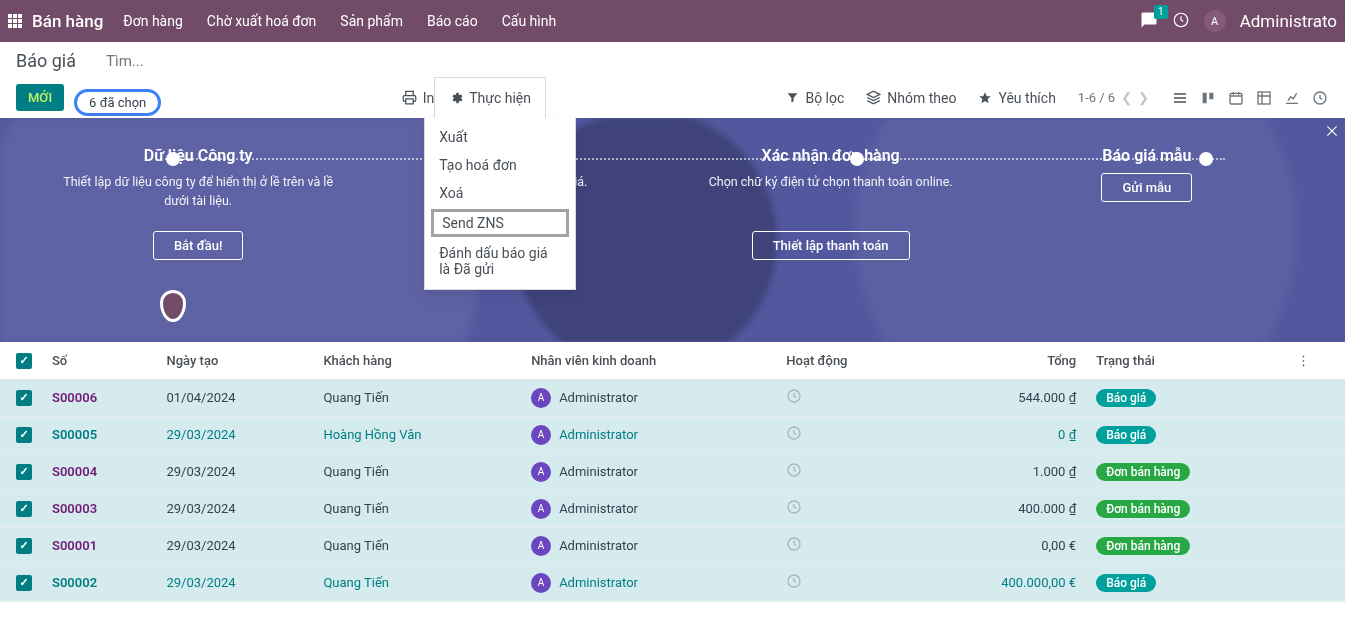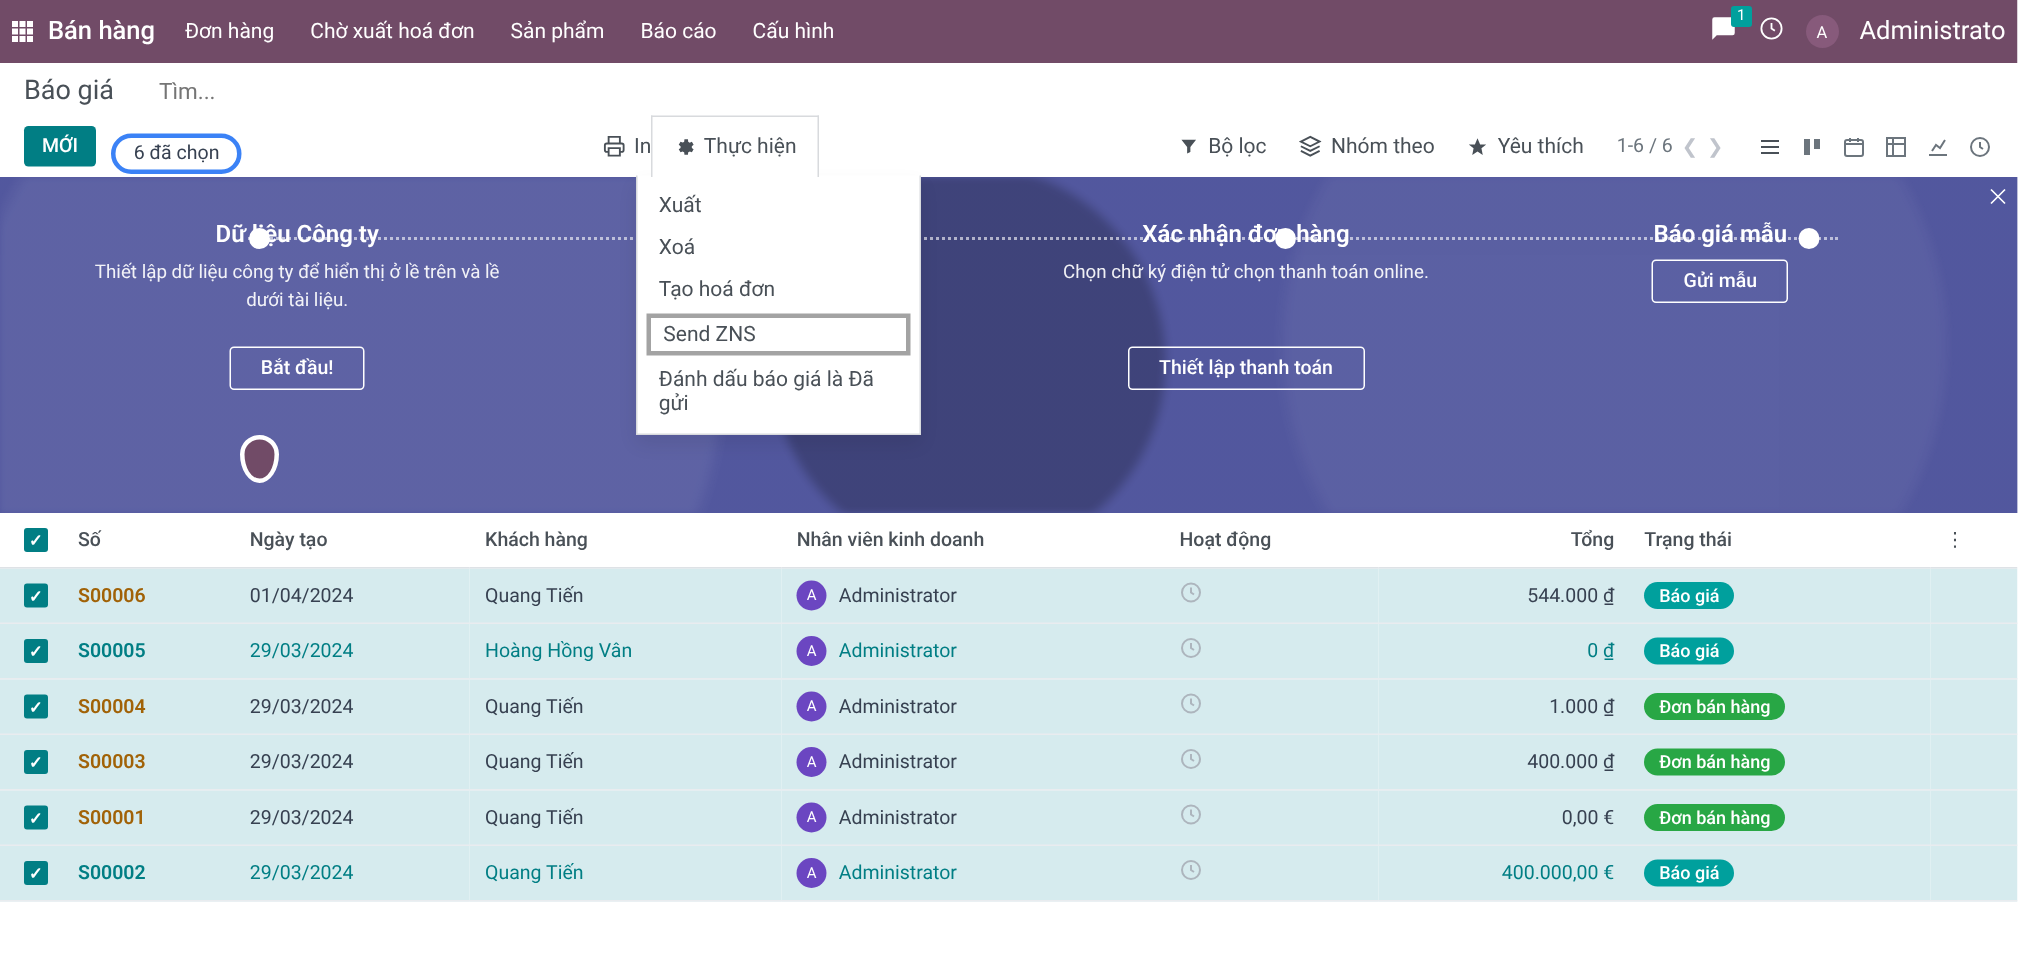--- a/index.html
+++ b/index.html
@@ -20,33 +20,33 @@
   .avatar-sm { width: 22px; height: 22px; border-radius: 50%; background: #875A7B; display: flex; align-items: center; justify-content: center; font-size: 11px; color:#fff; }
   .user-name { font-size: 17px; }
 
   
   .cp { padding: 8px 16px 0 16px; }
   .cp-top { display: flex; align-items: center; }
   .cp-title { font-size: 18px; color: #495057; }
   .cp-search { flex: 1; margin-left: 30px; }
   .cp-search input { width: 100%; border: none; outline: none; font-size: 15px; color: #6c757d; }
   .cp-bottom { display: flex; align-items: center; margin-top: 6px; }
-  .btn-new { background: #017e84; color: #ffffff; border: none; padding: 6px 12px; font-size: 13px; border-radius: 3px; font-weight:500; cursor: pointer; }
+  .btn-new { background: #017e84; color: #bef264; border: none; padding: 6px 12px; font-size: 13px; border-radius: 3px; font-weight:500; cursor: pointer; }
   .sel-chip { border: 3px solid #3b82f6; border-radius: 14px; padding: 3px 12px; font-size: 13px; margin-left: 10px; margin-top: 10px; }
   .cp-center { margin-left: auto; margin-right: auto; display: flex; align-items: center; position: relative; }
   .cp-action { display: flex; align-items: center; gap: 6px; color: #495057; cursor: pointer; font-size: 14px; }
   .cp-action.active { border: 1px solid #d8dadd; border-bottom: none; padding: 12px 14px; background: #fff; position: relative; z-index: 10; }
   .cp-right { display: flex; align-items: center; gap: 22px; color:#495057; }
   .cp-view-icons { display: flex; gap: 10px; align-items:center; }
   .view-icon { width: 18px; height: 18px; display:flex; align-items:center; justify-content:center; color:#6c757d; }
   .view-icon.active { color:#495057; }
   .pager { display:flex; align-items:center; gap:6px; color:#6c757d; }
 
   
-  .dropdown { position: absolute; top: 100%; left: -10px; width: 190px; background: #fff; border: 1px solid #d8dadd; border-top: none; margin-top: -1px; padding: 6px 0; z-index: 5; box-shadow: 0 6px 12px rgba(0,0,0,.08); }
+  .dropdown { position: absolute; top: 100%; left: -10px; width: 152px; background: #fff; border: 1px solid #d8dadd; border-top: none; margin-top: -1px; padding: 6px 0; z-index: 5; box-shadow: 0 6px 12px rgba(0,0,0,.08); }
   .dd-item { padding: 6px 14px; font-size: 14px; color: #495057; cursor: pointer; }
   .dd-highlight { border: 3px solid #a3a3a3; margin: 2px 6px; padding: 3px 8px; }
 
   
   .banner { position: relative; height: 224px; background: linear-gradient(0deg, rgba(78,84,158,.7), rgba(78,84,158,.7)), #5b5f9e; overflow: hidden; color: #fff; }
   .banner-bg { position:absolute; inset:0; background:
     radial-gradient(circle at 17% 60%, rgba(255,255,255,.08) 0 22%, transparent 23%),
     radial-gradient(circle at 48% 55%, rgba(0,0,0,.25) 0 18%, transparent 19%),
     radial-gradient(circle at 80% 50%, rgba(255,255,255,.06) 0 20%, transparent 21%);
     filter: blur(2px); opacity:.9; }
@@ -65,21 +65,21 @@
   .banner-close { position:absolute; top:6px; right:6px; width:14px; height:14px; color:#fff; cursor:pointer; }
 
   
   .tbl { width: 100%; border-collapse: collapse; }
   .tbl th { text-align: left; font-weight: 500; font-size: 13px; color: #495057; padding: 10px 10px; border-bottom: 1px solid #dee2e6; }
   .tbl th.right { text-align: right; }
   .tbl td { padding: 8px 10px; border-bottom: 1px solid #e9ecef; font-size: 13px; vertical-align: middle; }
   .tbl tr.sel td { background: #d6ebee; }
   .chk { width: 16px; height: 16px; background: #017e84; border-radius: 2px; display: inline-flex; align-items: center; justify-content: center; }
   .chk::after { content: "✓"; color: #fff; font-size: 11px; font-weight: bold; }
-  .num { font-weight: 600; color: #a16207; }
+  .num { font-weight: 600; color: #701a75; }
   .link { color: #017e84; cursor:pointer; }
   .admin-cell { display: flex; align-items: center; gap: 8px; }
   .av { width: 20px; height: 20px; border-radius: 50%; background: #6b46c1; color: #fff; display: flex; align-items: center; justify-content: center; font-size: 10px; }
   .act-icon { color: #adb5bd; }
   .total { text-align: right; }
   .badge { display: inline-block; border-radius: 12px; padding: 2px 10px; font-size: 12px; color: #fff; font-weight:500; }
   .badge.quote { background: #00a09d; }
   .badge.order { background: #28a745; text-align: center; }
   .opt-col { text-align:right; padding-right:14px; color:#6c757d; }
 
@@ -147,22 +147,22 @@
       </div>
       <div style="position:relative;">
         <div class="cp-action active">
           <svg width="14" height="14" viewBox="0 0 24 24" fill="currentColor">
               <path d="M12 8a4 4 0 1 0 0 8 4 4 0 0 0 0-8zm9 4a7.9 7.9 0 0 0-.1-1l2.1-1.6-2-3.4-2.5 1a8 8 0 0 0-1.7-1L16.5 3h-4l-.3 2.9a8 8 0 0 0-1.7 1l-2.5-1-2 3.4L8.1 11a7.9 7.9 0 0 0 0 2l-2.1 1.6 2 3.4 2.5-1a8 8 0 0 0 1.7 1l.3 2.9h4l.3-2.9a8 8 0 0 0 1.7-1l2.5 1 2-3.4-2.1-1.6c.1-.3.1-.7.1-1z"></path>
             </svg>
           <span>Thực hiện</span>
         </div>
         <div class="dropdown">
           <div class="dd-item">Xuất</div>
+          <div class="dd-item">Tạo hoá đơn</div>
           <div class="dd-item">Xoá</div>
-          <div class="dd-item">Tạo hoá đơn</div>
           <div class="dd-item dd-highlight">Send ZNS</div>
           <div class="dd-item">Đánh dấu báo giá là Đã gửi</div>
         </div>
       </div>
     </div>
 
     <div class="cp-right">
       <div class="cp-action">
         <svg width="13" height="13" viewBox="0 0 24 24" fill="currentColor">
             <path d="M3 4h18l-7 9v6l-4 2v-8z"></path>

